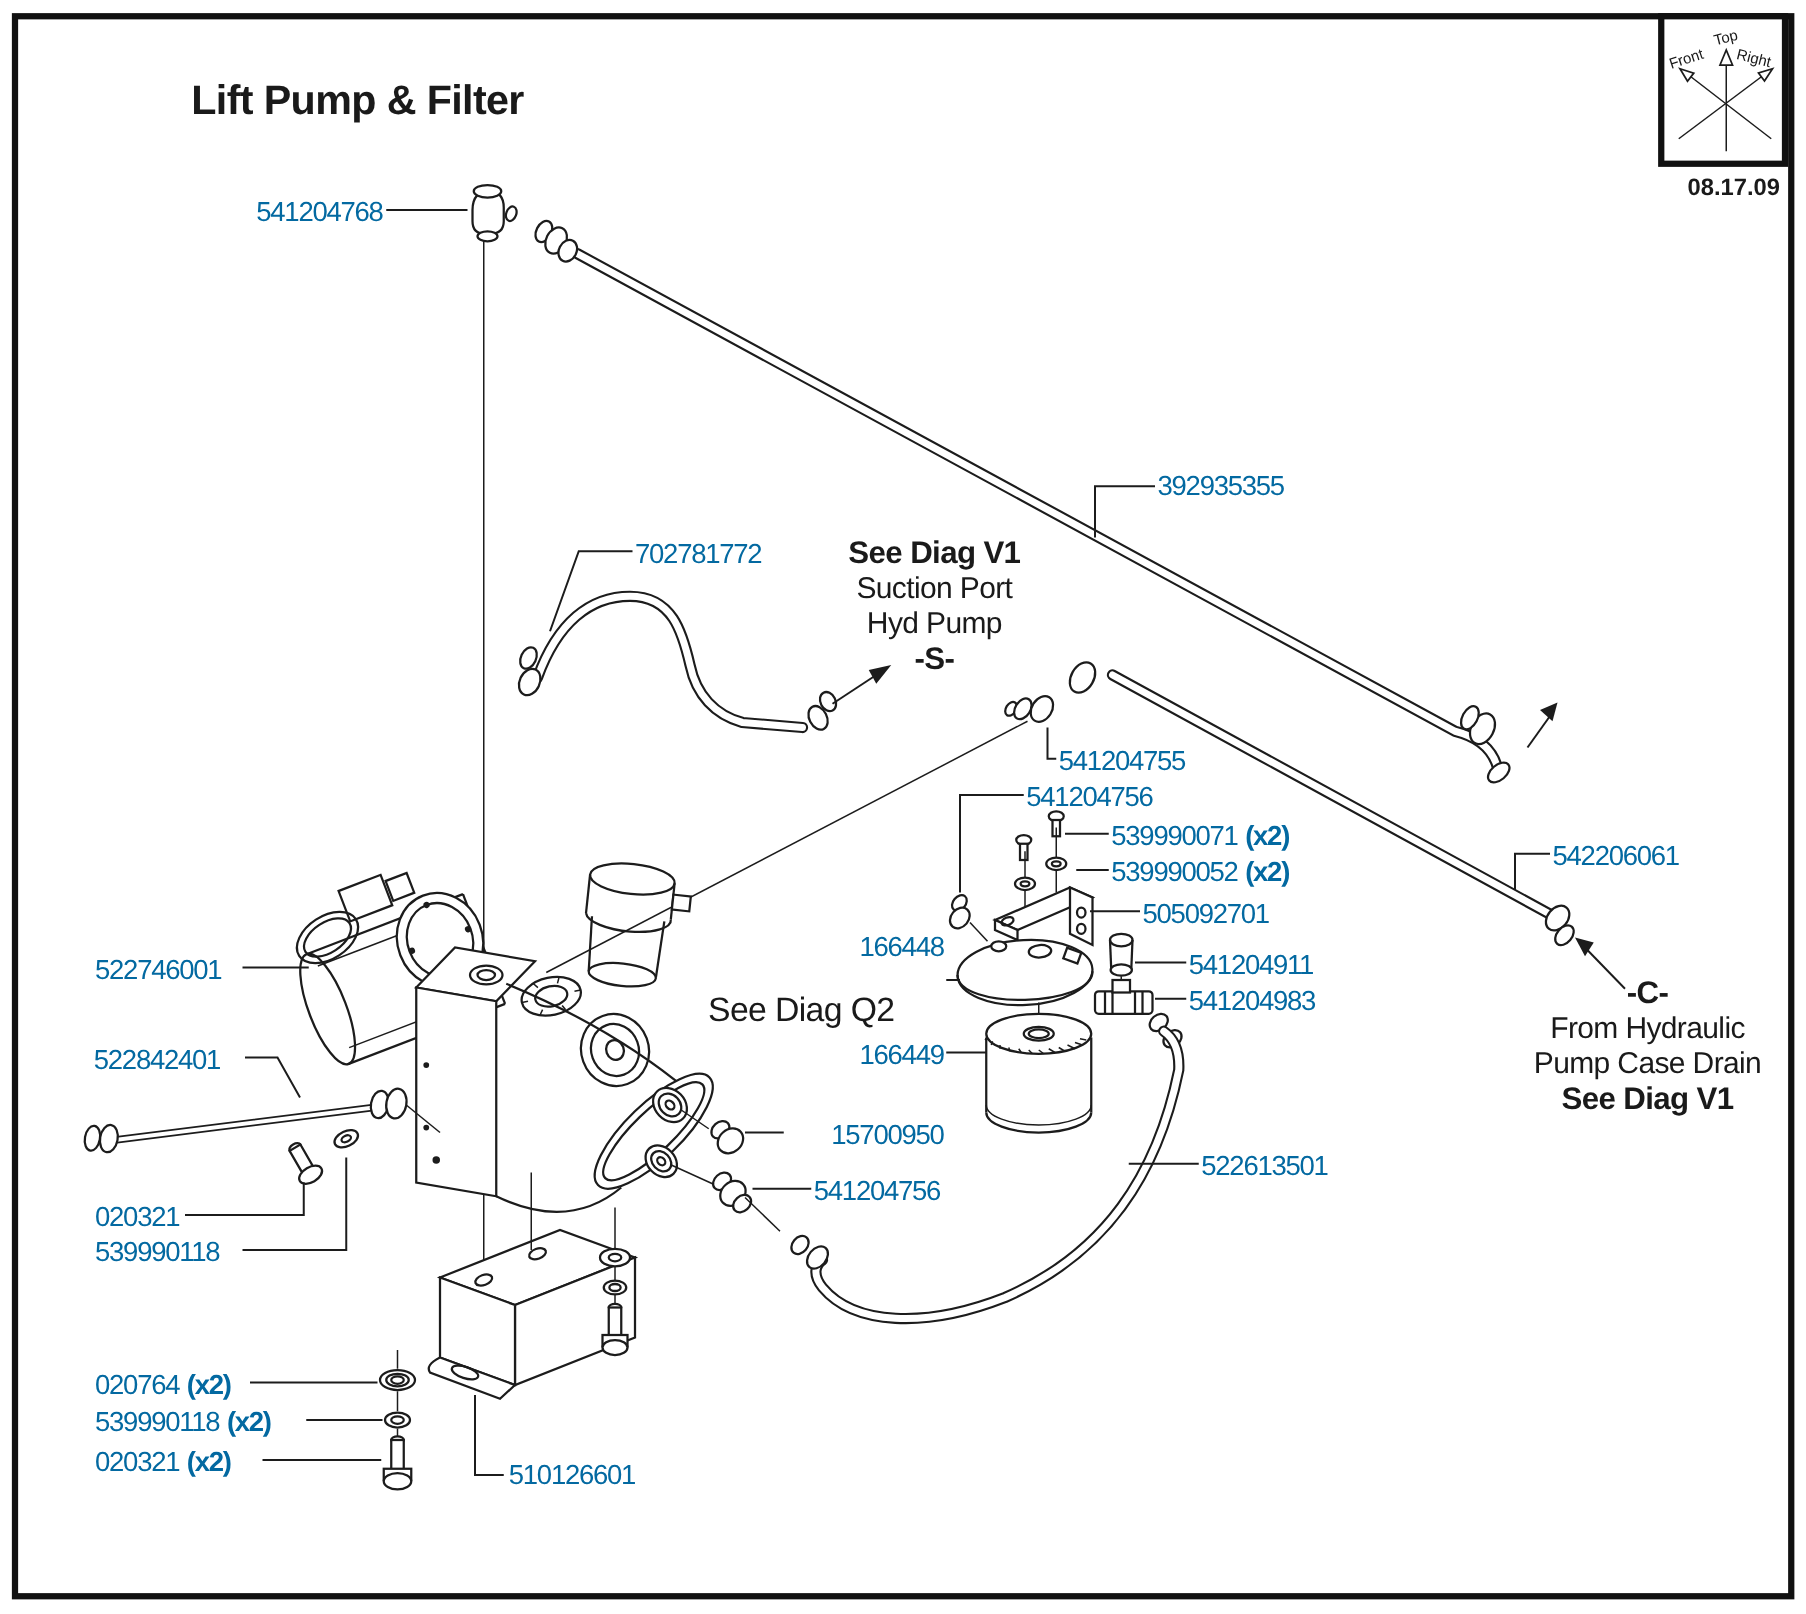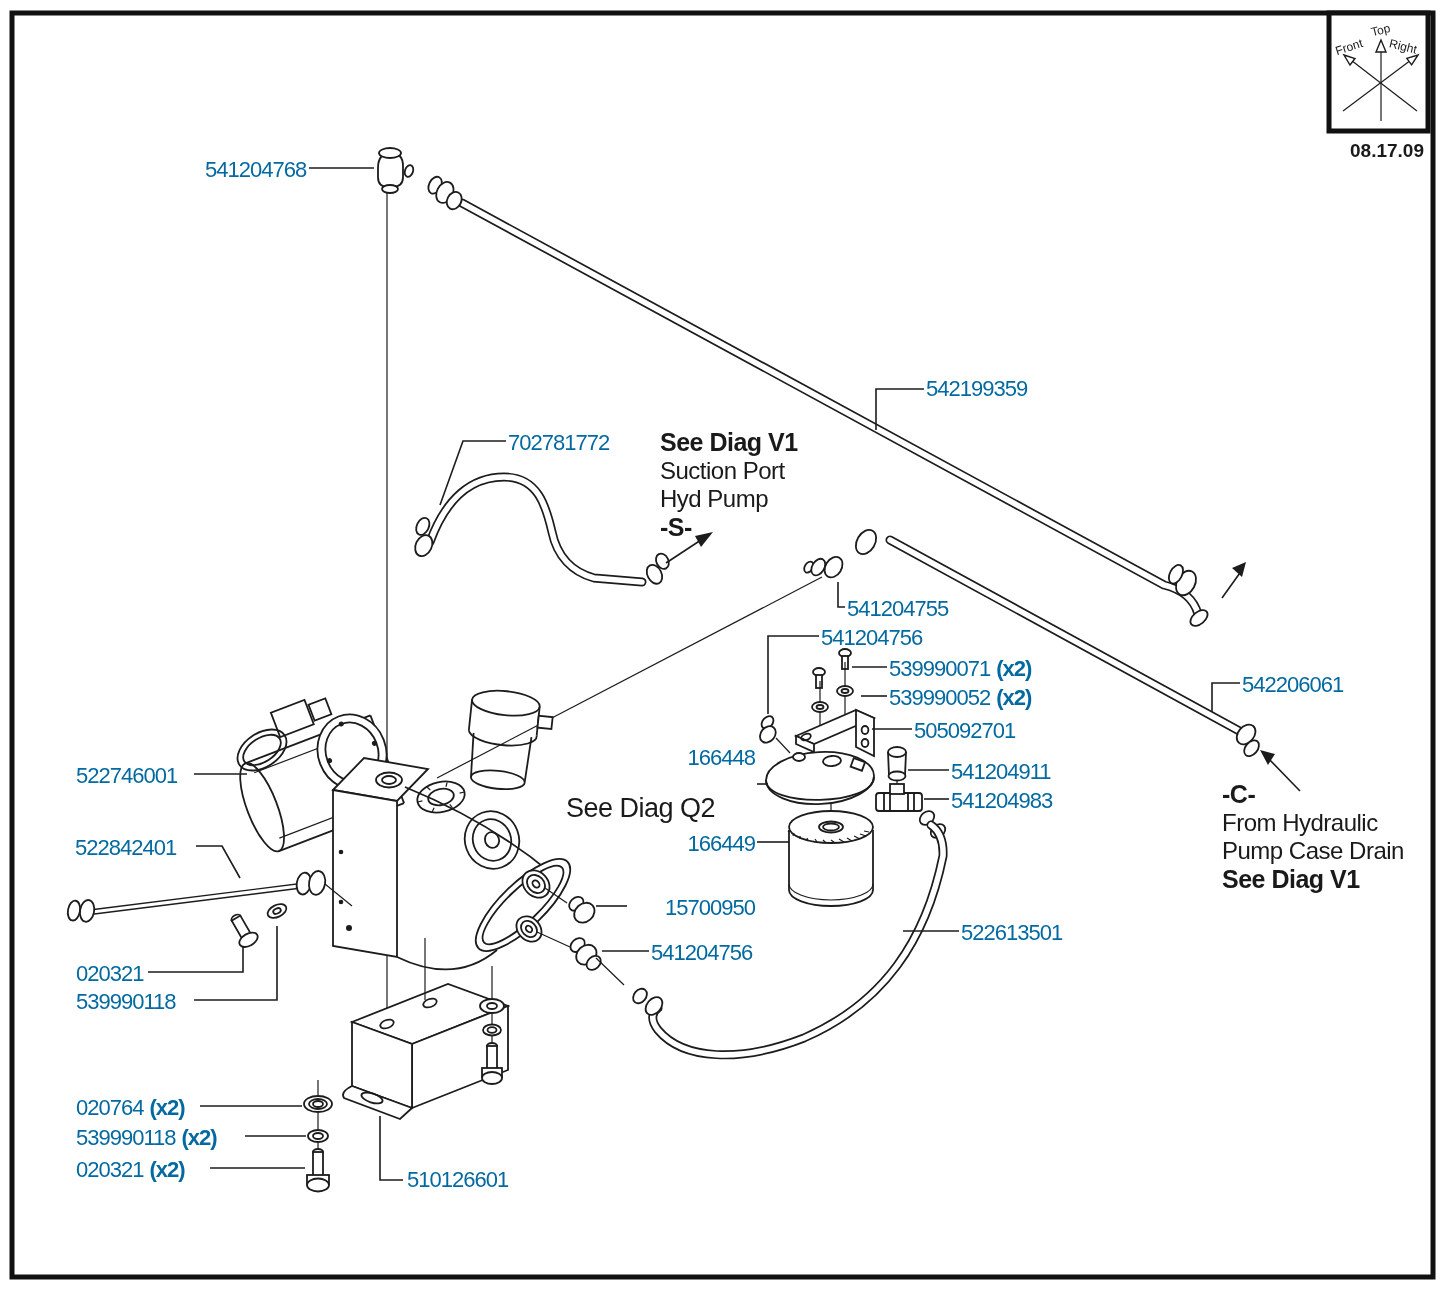--- a/index.html
+++ b/index.html
@@ -3,21 +3,21 @@
 <meta charset="utf-8">
 <style>
   html,body{margin:0;padding:0;background:#fff;}
   .page{position:relative;width:1445px;height:1291px;background:#fff;overflow:hidden;
         font-family:"Liberation Sans","DejaVu Sans",sans-serif;color:#1a1a1a;}
   svg text{font-family:"Liberation Sans","DejaVu Sans",sans-serif;fill:#1a1a1a;}
   .abs{position:absolute;}
   .co{position:absolute;font-size:22px;letter-spacing:-1px;white-space:nowrap;color:#0369a1;}
   .co .qty{font-weight:bold;margin-left:6px;}
   .ra{text-align:right;}
-  .note{position:absolute;line-height:1.16;font-size:24px;letter-spacing:-0.5px;}
+  .note{position:absolute;text-align:center;line-height:1.16;font-size:24px;letter-spacing:-0.5px;}
   .note .nb{font-weight:bold;font-size:25px;}
   .title-code{position:absolute;left:34px;top:26px;font-size:72px;font-weight:bold;letter-spacing:-3px;}
   .title-text{position:absolute;left:153px;top:61px;font-size:33px;font-weight:bold;letter-spacing:-0.5px;}
   .date{position:absolute;left:1350px;top:140px;font-size:19px;font-weight:bold;letter-spacing:0;}
   
   .ln{stroke:#1c1c1c;stroke-width:1.8;fill:none;}
   .lnw{stroke:#1c1c1c;stroke-width:1.8;fill:#fff;}
   .thin{stroke:#1c1c1c;stroke-width:1.2;fill:none;}
   .ldr{stroke:#1c1c1c;stroke-width:1.6;fill:none;}
   .hoseO{stroke:#1c1c1c;stroke-width:9;fill:none;stroke-linecap:round;}
@@ -395,24 +395,25 @@
       <line class="thin" x1="88" y1="98" x2="18" y2="44"></line>
       <polygon points="15,42 26,45.5 21,52" fill="#fff" stroke="#1c1c1c" stroke-width="1.4"></polygon>
       <line class="thin" x1="14" y1="98" x2="86" y2="44"></line>
       <polygon points="89,42 82.6,51.8 77.8,45.4" fill="#fff" stroke="#1c1c1c" stroke-width="1.4"></polygon>
       <text x="42" y="22" font-size="12" transform="rotate(-14 48 18)">Top</text>
       <text x="6" y="38" font-size="12" transform="rotate(-18 20 34)">Front</text>
       <text x="60" y="38" font-size="12" transform="rotate(14 76 34)">Right</text>
     </g>
   </svg>
 
+  <div class="title-text">Lift Pump &amp; Filter</div>
   <div class="date">08.17.09</div>
 
   <div class="co" style="left:205px;top:157px"><span>541204768</span></div>
-  <div class="co" style="left:926px;top:376px"><span>542199359</span></div>
+  <div class="co" style="left:926px;top:376px"><span>392935355</span></div>
   <div class="co" style="left:508px;top:430px"><span>702781772</span></div>
   <div class="co" style="left:847px;top:596px"><span>541204755</span></div>
   <div class="co" style="left:821px;top:625px"><span>541204756</span></div>
   <div class="co" style="left:889px;top:656px"><span>539990071</span><b class="qty">(x2)</b></div>
   <div class="co" style="left:889px;top:685px"><span>539990052</span><b class="qty">(x2)</b></div>
   <div class="co" style="left:914px;top:718px"><span>505092701</span></div>
   <div class="co" style="left:1242px;top:672px"><span>542206061</span></div>
   <div class="co" style="left:76px;top:763px"><span>522746001</span></div>
   <div class="co ra" style="left:669px;top:745px;width:86px"><span>166448</span></div>
   <div class="co" style="left:951px;top:759px"><span>541204911</span></div>

